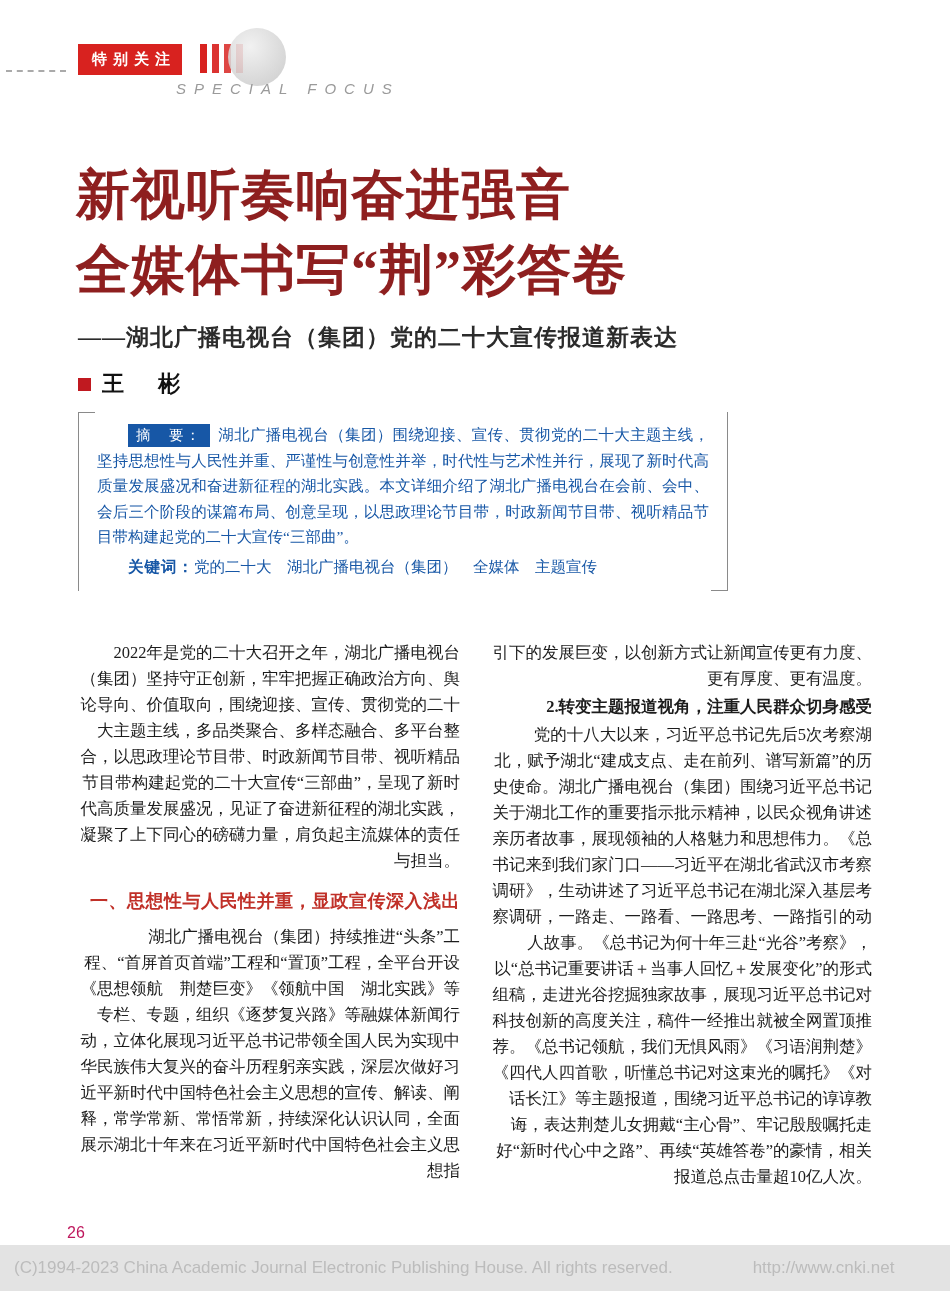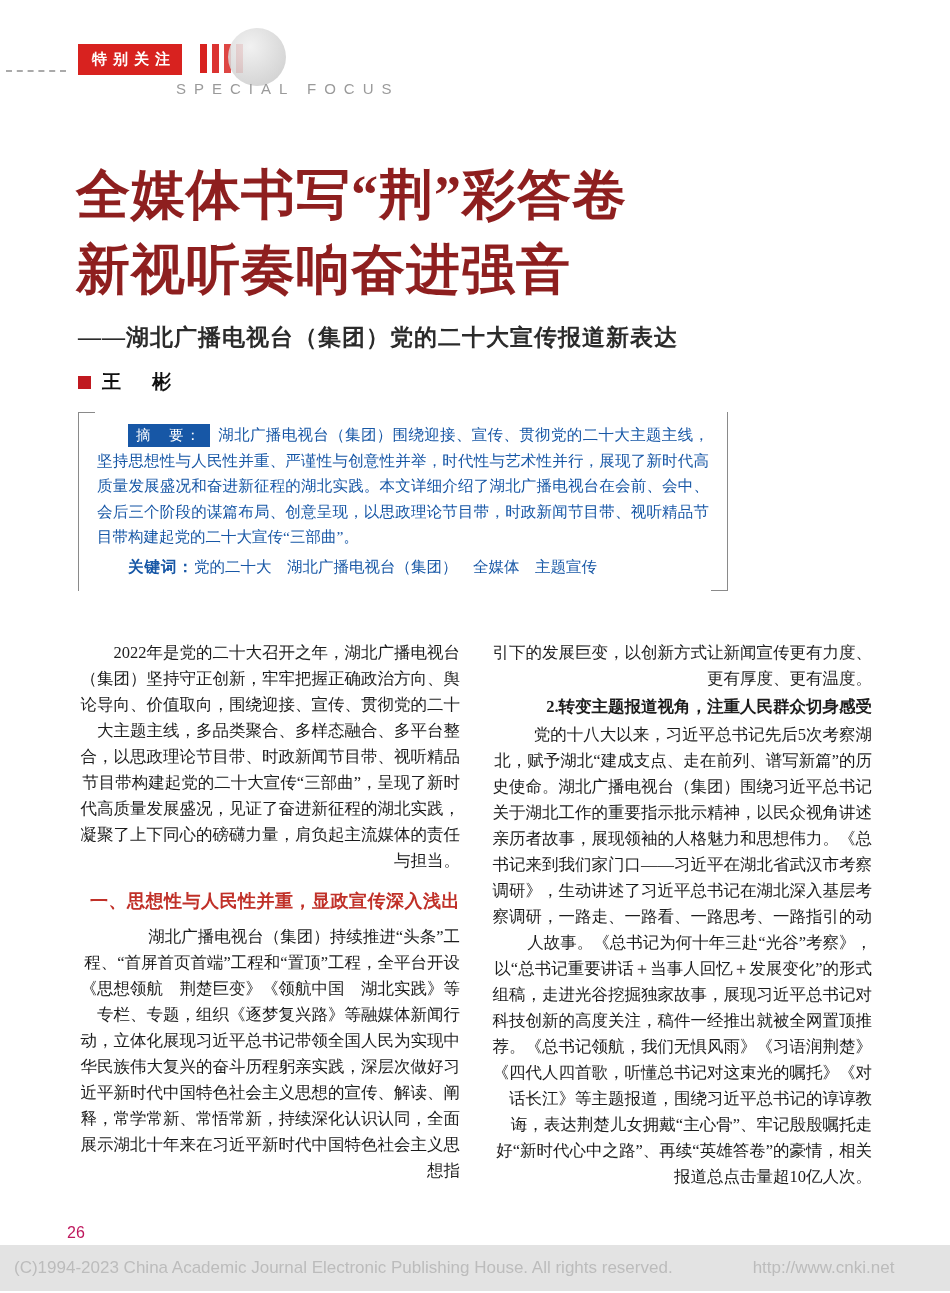--- a/index.html
+++ b/index.html
@@ -38,38 +38,38 @@
   .focus-bars .bar:nth-child(4) { opacity: .76; }
   .circle-graphic {
     position: absolute; left: 228px; top: 28px;
     width: 58px; height: 58px; border-radius: 50%;
     background: radial-gradient(circle at 38% 32%, #efefef, #c2c2c2);
     opacity: .85;
   }
   .special-focus {
     position: absolute; left: 176px; top: 80px;
     color: #9a9a9a; font-family: "Liberation Sans", sans-serif;
-    font-size: 15px; letter-spacing: 8px;
+    font-size: 15px; letter-spacing: 8px; font-style: italic;
   }
 
   
   .main-title {
     position: absolute; left: 76px; top: 158px;
     color: #8e1f1f; font-weight: bold;
     font-size: 54px; line-height: 75px; letter-spacing: 1px;
   }
   .sub-title {
     position: absolute; left: 78px; top: 322px;
     font-size: 23px; color: #2b2b2b; font-weight: 600;
     letter-spacing: 1px;
   }
   .author-line {
     position: absolute; left: 78px; top: 369px;
     display: flex; align-items: center; gap: 11px;
-    font-size: 19px; font-weight: bold; color: #111;
+    font-size: 22px; font-weight: bold; color: #111;
     letter-spacing: 6px;
   }
   .author-square { width: 13px; height: 13px; background: #c01920; }
 
   
   .abstract {
     position: absolute; left: 78px; top: 412px;
     width: 650px; padding: 10px 18px 12px 18px;
     border-left: 1px solid #8a8a8a; border-right: 1px solid #8a8a8a;
     color: #1757a6; font-size: 15.5px; line-height: 25.5px;
@@ -137,22 +137,22 @@
   <div class="focus-bars">
     <div class="bar"></div>
     <div class="bar"></div>
     <div class="bar"></div>
     <div class="bar"></div>
   </div>
   <div class="circle-graphic"></div>
   <div class="special-focus">SPECIAL  FOCUS</div>
 
   <div class="main-title">
+    <div>新视听奏响奋进强音</div>
     <div>全媒体书写“荆”彩答卷</div>
-    <div>新视听奏响奋进强音</div>
   </div>
   <div class="sub-title">——湖北广播电视台（集团）党的二十大宣传报道新表达</div>
   <div class="author-line">
     <span class="author-square"></span>
     <span>王　彬</span>
   </div>
 
   <div class="abstract">
     <p><span class="abstract-label">摘　要：</span><span>湖北广播电视台（集团）围绕迎接、宣传、贯彻党的二十大主题主线，坚持思想性与人民性并重、严谨性与创意性并举，时代性与艺术性并行，展现了新时代高质量发展盛况和奋进新征程的湖北实践。本文详细介绍了湖北广播电视台在会前、会中、会后三个阶段的谋篇布局、创意呈现，以思政理论节目带，时政新闻节目带、视听精品节目带构建起党的二十大宣传“三部曲”。</span></p>
     <p class="keywords-line"><span class="kw-label">关键词：</span><span>党的二十大　湖北广播电视台（集团）　全媒体　主题宣传</span></p>

